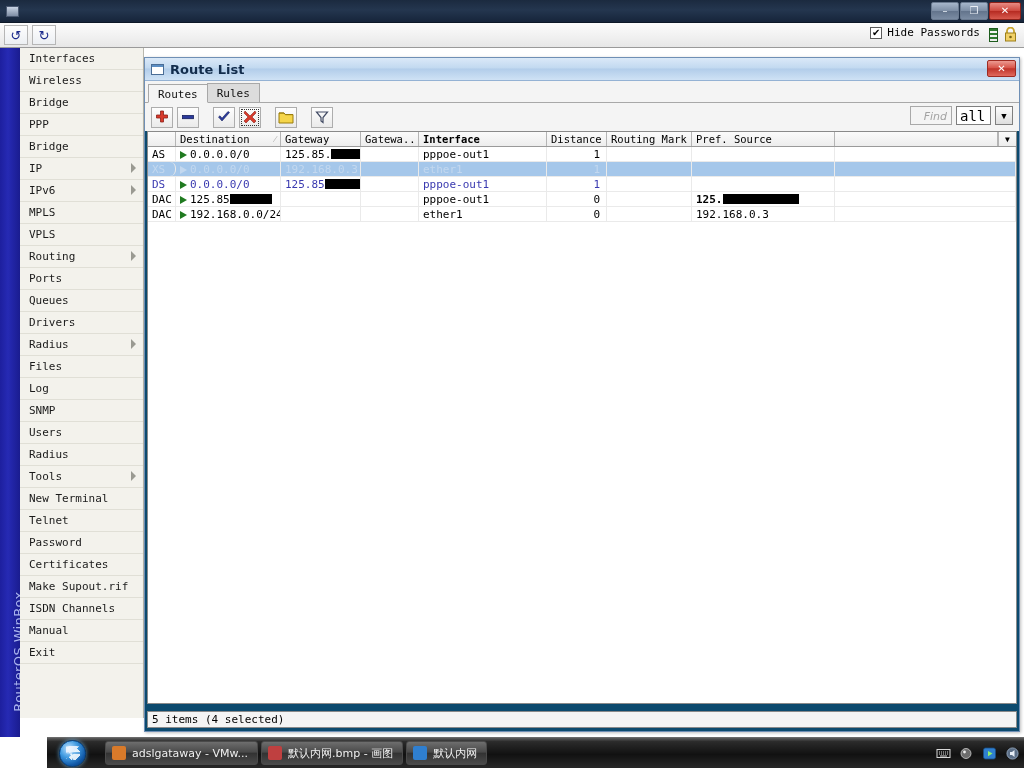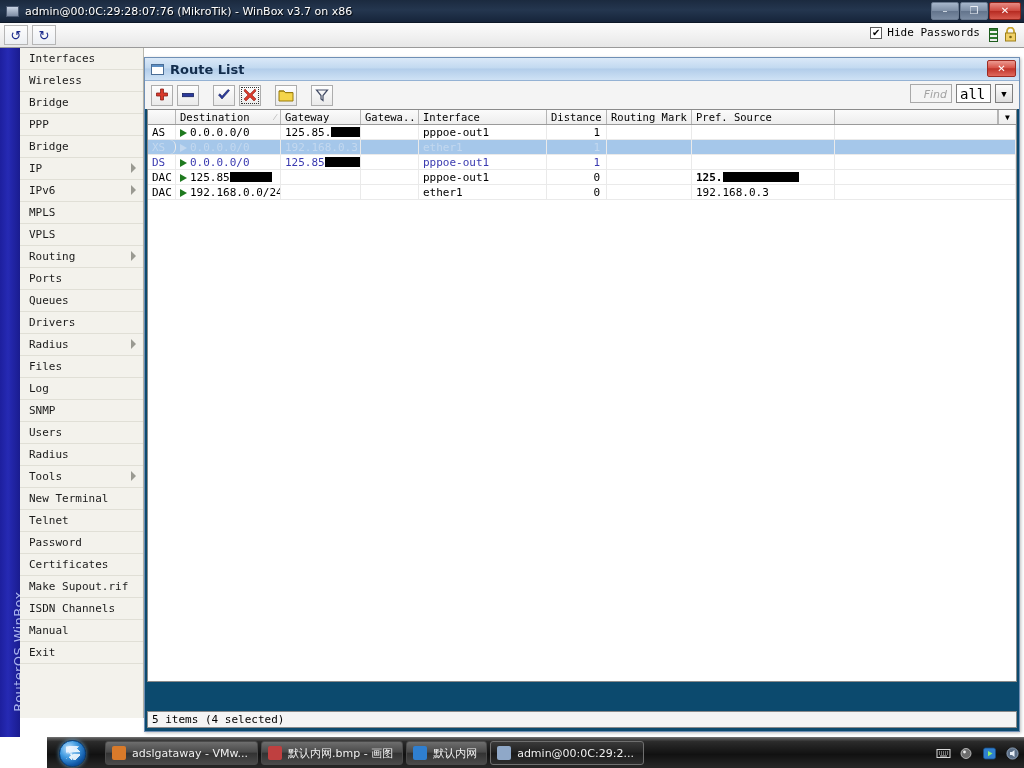--- a/index.html
+++ b/index.html
@@ -257,21 +257,20 @@
   .tray .tr-ico { width:15px;height:15px; }
   .clock { color:#f2f2f2; font-family:"DejaVu Sans",sans-serif; font-size:12px; }
 </style>
 </head>
 <body>
 
 <div class="app">
 
   <div class="titlebar">
     <div class="title-ico"></div>
-    <div class="title-text">admin@00:0C:29:28:07:76 (MikroTik) - WinBox v3.7 on x86</div>
     <div class="win-btns">
       <div class="wbtn">
           <span class="gl">–</span>
         </div>
       <div class="wbtn">
           <span class="gl">❐</span>
         </div>
       <div class="wbtn close">
           <span class="gl">✕</span>
         </div>
@@ -338,20 +337,24 @@
   <div class="rlwin">
 
     <div class="rl-title">
       <div class="ico"></div>
       <div class="txt">Route List</div>
       <div class="rl-close">
         <span>✕</span>
       </div>
     </div>
 
+    <div class="tabs" id="tabs-root">
+        <div class="tab active">Routes</div>
+        <div class="tab">Rules</div>
+      </div>
 
     <div class="rl-toolbar">
       <div class="rbtn">
         <svg width="14" height="14" viewBox="0 0 14 14">
           <path d="M5.5 1 h3 v4 h4 v3 h-4 v4 h-3 v-4 h-4 v-3 h4 z" fill="#d83a2c" stroke="#8c2018" stroke-width="0.8"></path>
         </svg>
       </div>
       <div class="rbtn">
         <svg width="14" height="14" viewBox="0 0 14 14">
           <rect x="1.5" y="5.5" width="11" height="3.2" fill="#2b3a9c" stroke="#16205e" stroke-width="0.8"></rect>
@@ -387,21 +390,21 @@
         </div>
       </div>
     </div>
 
     <div class="tbl">
       <div class="hdr" id="hdr-root">
           <div class="hc" style="width: 28px;"><span></span></div>
           <div class="hc" style="width: 105px;"><span>Destination</span><span class="sortmark">⁄</span></div>
           <div class="hc" style="width: 80px;"><span>Gateway</span></div>
           <div class="hc" style="width: 58px;"><span>Gatewa...</span></div>
-          <div class="hc" style="width: 128px;"><span>Interface</span></div>
+          <div class="hc" style="width: 128px; font-weight: bold;"><span>Interface</span></div>
           <div class="hc" style="width: 60px;"><span>Distance</span></div>
           <div class="hc" style="width: 85px;"><span>Routing Mark</span></div>
           <div class="hc" style="width: 143px;"><span>Pref. Source</span></div>
           <div class="hc" style="flex: 1 1 0%;"></div>
           <div class="dropmark">
             <span>▼</span>
           </div>
         </div>
       <div id="rows-root">
           <div class="row">
@@ -475,24 +478,20 @@
           <span>adslgataway - VMw...</span>
         </div>
         <div class="task">
           <div class="tico" style="background: rgb(191, 64, 64);"></div>
           <span>默认内网.bmp - 画图</span>
         </div>
         <div class="task">
           <div class="tico" style="background: rgb(47, 127, 208);"></div>
           <span>默认内网</span>
         </div>
-        <div class="task active">
-          <div class="tico" style="background: rgb(143, 168, 200);"></div>
-          <span>admin@00:0C:29:2...</span>
-        </div>
       </div>
     <div class="tray">
       <svg class="tr-ico" viewBox="0 0 15 15">
         <rect x="1" y="3.5" width="13" height="8" fill="none" stroke="#d8d8d8" stroke-width="1"></rect>
         <path d="M3 6 h1 M5 6 h1 M7 6 h1 M9 6 h1 M11 6 h1 M3 8 h1 M5 8 h1 M7 8 h1 M9 8 h1 M11 8 h1 M4 10 h7" stroke="#d8d8d8" stroke-width="1"></path>
       </svg>
       <svg class="tr-ico" viewBox="0 0 15 15">
         <circle cx="7" cy="7.5" r="5" fill="#6d6d6d" stroke="#cfcfcf" stroke-width="0.8"></circle>
         <circle cx="5.5" cy="6" r="1.4" fill="#f0f0f0"></circle>
       </svg>

